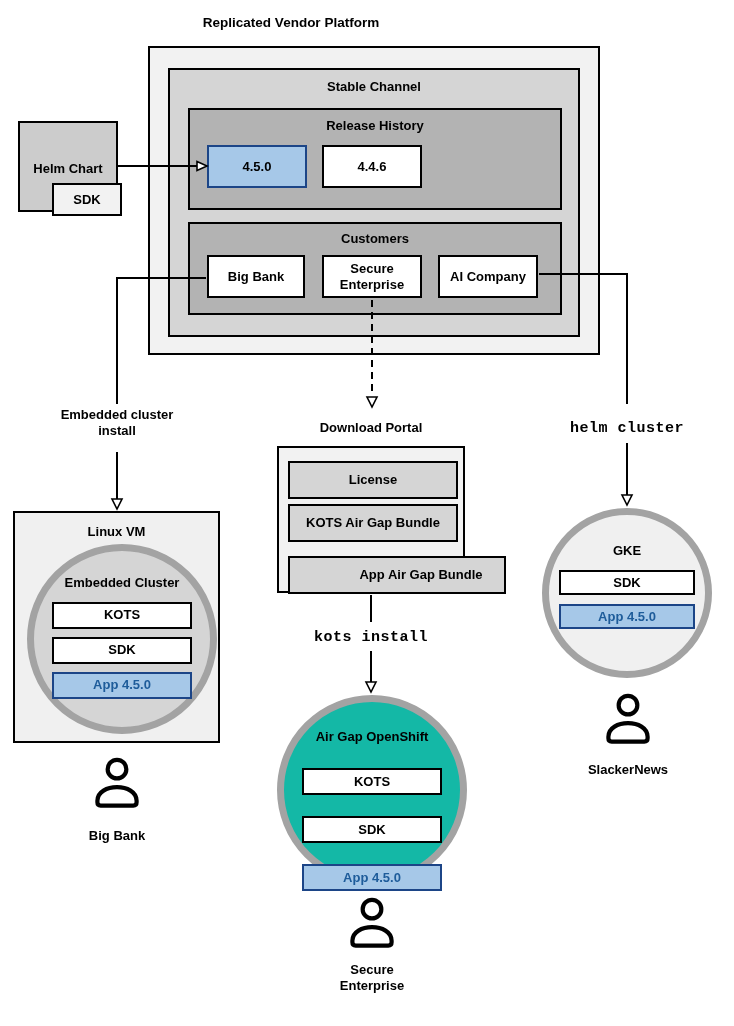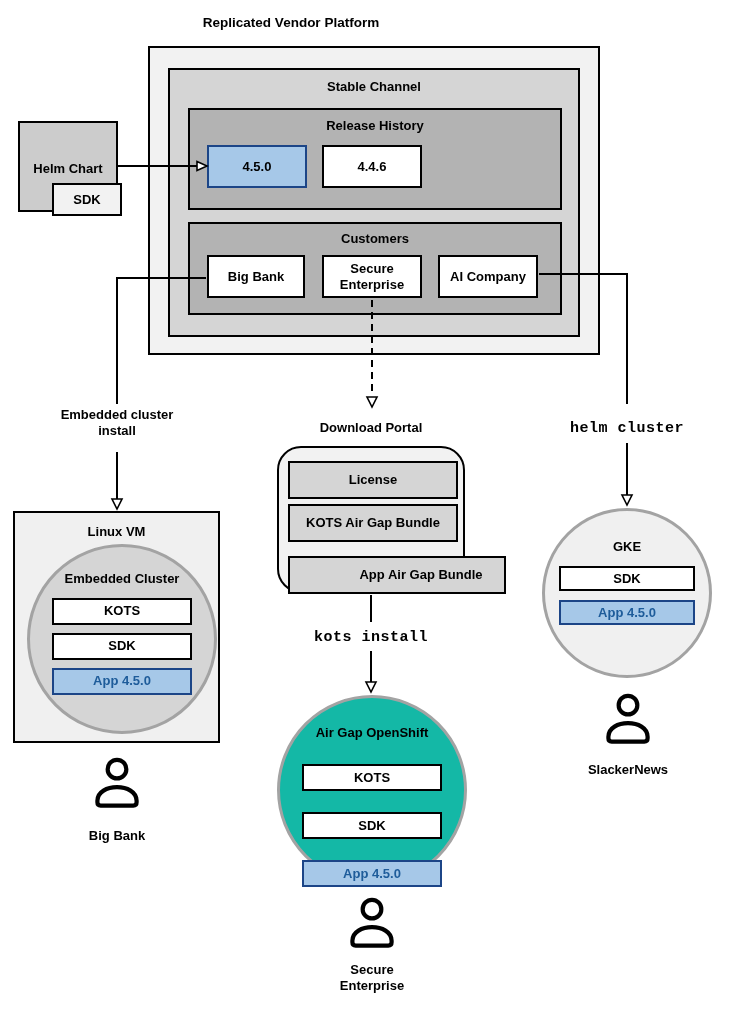--- a/index.html
+++ b/index.html
@@ -38,29 +38,29 @@
   .helm-sdk{position:absolute;left:32px;top:60px;width:66px;height:29px;background:#f2f2f2;border:2px solid #000;
             display:flex;align-items:center;justify-content:center;font-size:13px;}
 
   
   .install-lbl{left:37px;top:407px;width:160px;}
   .portal-lbl{left:271px;top:420px;width:200px;}
   .helm-cmd{left:547px;top:420px;width:160px;}
   .kots-cmd{left:291px;top:629px;width:160px;}
 
   
-  .portal{left:277px;top:446px;width:188px;height:147px;background:#f2f2f2;border-radius:24px;}
+  .portal{left:277px;top:446px;width:188px;height:147px;background:#f2f2f2;}
   .portal-row{position:absolute;left:9px;width:166px;height:34px;background:#d5d5d5;border:2px solid #000;
               display:flex;align-items:center;justify-content:center;font-size:13px;}
   .p-row-0{top:13px;} .p-row-1{top:56px;} .p-row-2{top:108px;padding-left:48px;}
 
   
   .linuxvm{left:13px;top:511px;width:207px;height:232px;background:#f0f0f0;}
   .vm-lbl{position:absolute;top:11px;left:0;width:100%;text-align:center;font-size:13px;}
-  .circle{position:absolute;box-sizing:border-box;border:3px solid #a3a3a3;border-radius:50%;
+  .circle{position:absolute;box-sizing:border-box;border:7px solid #a3a3a3;border-radius:50%;
           display:flex;flex-direction:column;align-items:center;}
   .embedded{left:12px;top:31px;width:190px;height:190px;background:#d5d5d5;padding-top:24px;gap:8px;}
   .gke{left:542px;top:508px;width:170px;height:170px;background:#f0f0f0;padding-top:28px;gap:9px;}
   .openshift{left:277px;top:695px;width:190px;height:190px;background:#14b8a6;padding-top:27px;gap:21px;}
   .circle-lbl{font-size:13px;margin-bottom:3px;}
   .comp{width:140px;height:27px;background:#fff;border:2px solid #000;box-sizing:border-box;
         display:flex;align-items:center;justify-content:center;font-size:13px;flex:none;}
   .gke .comp{width:136px;height:25px;}
   .comp.hl{background:#a6c8e8;border-color:#1c4587;color:#1e5c9a;}
 

